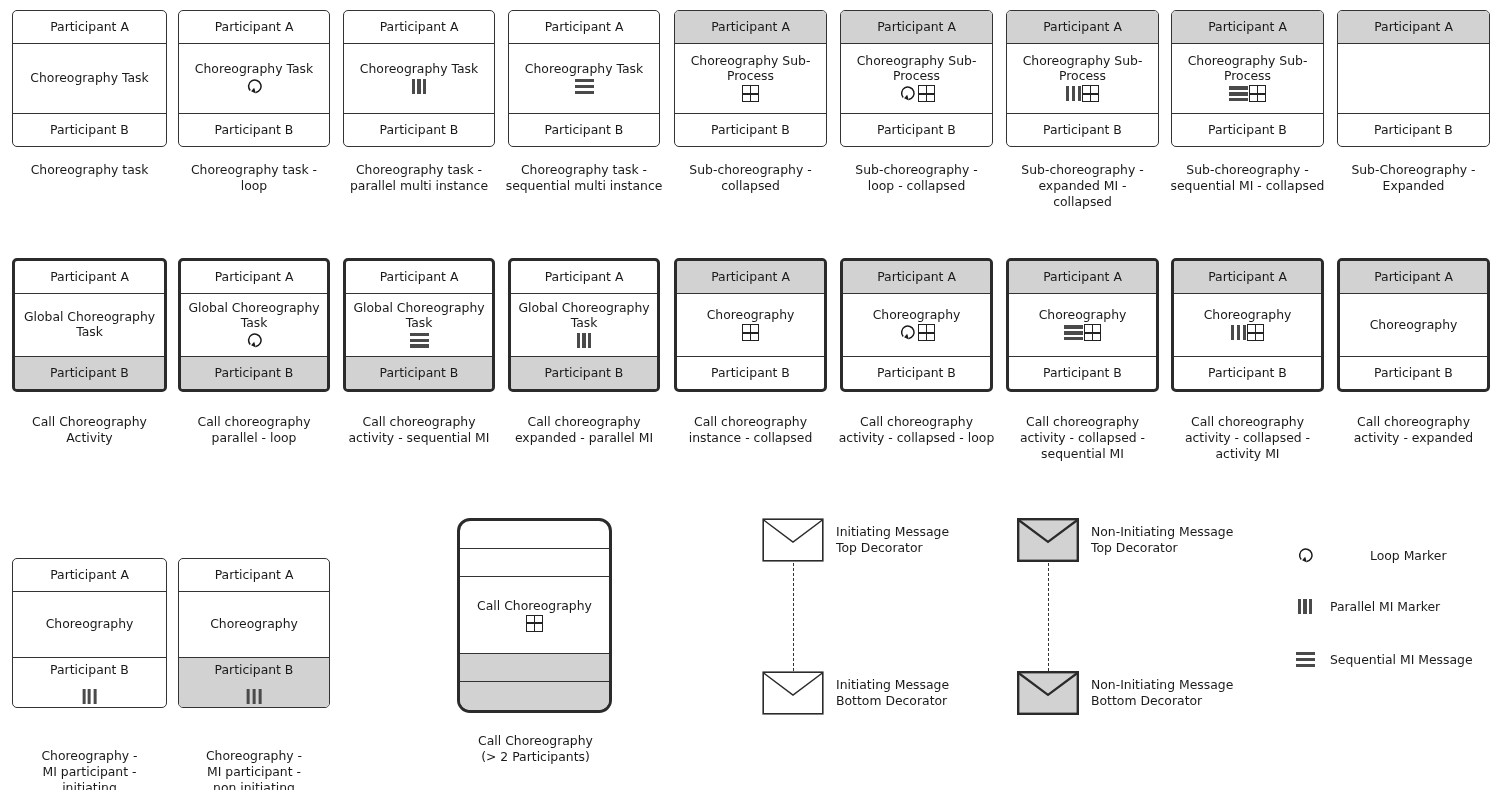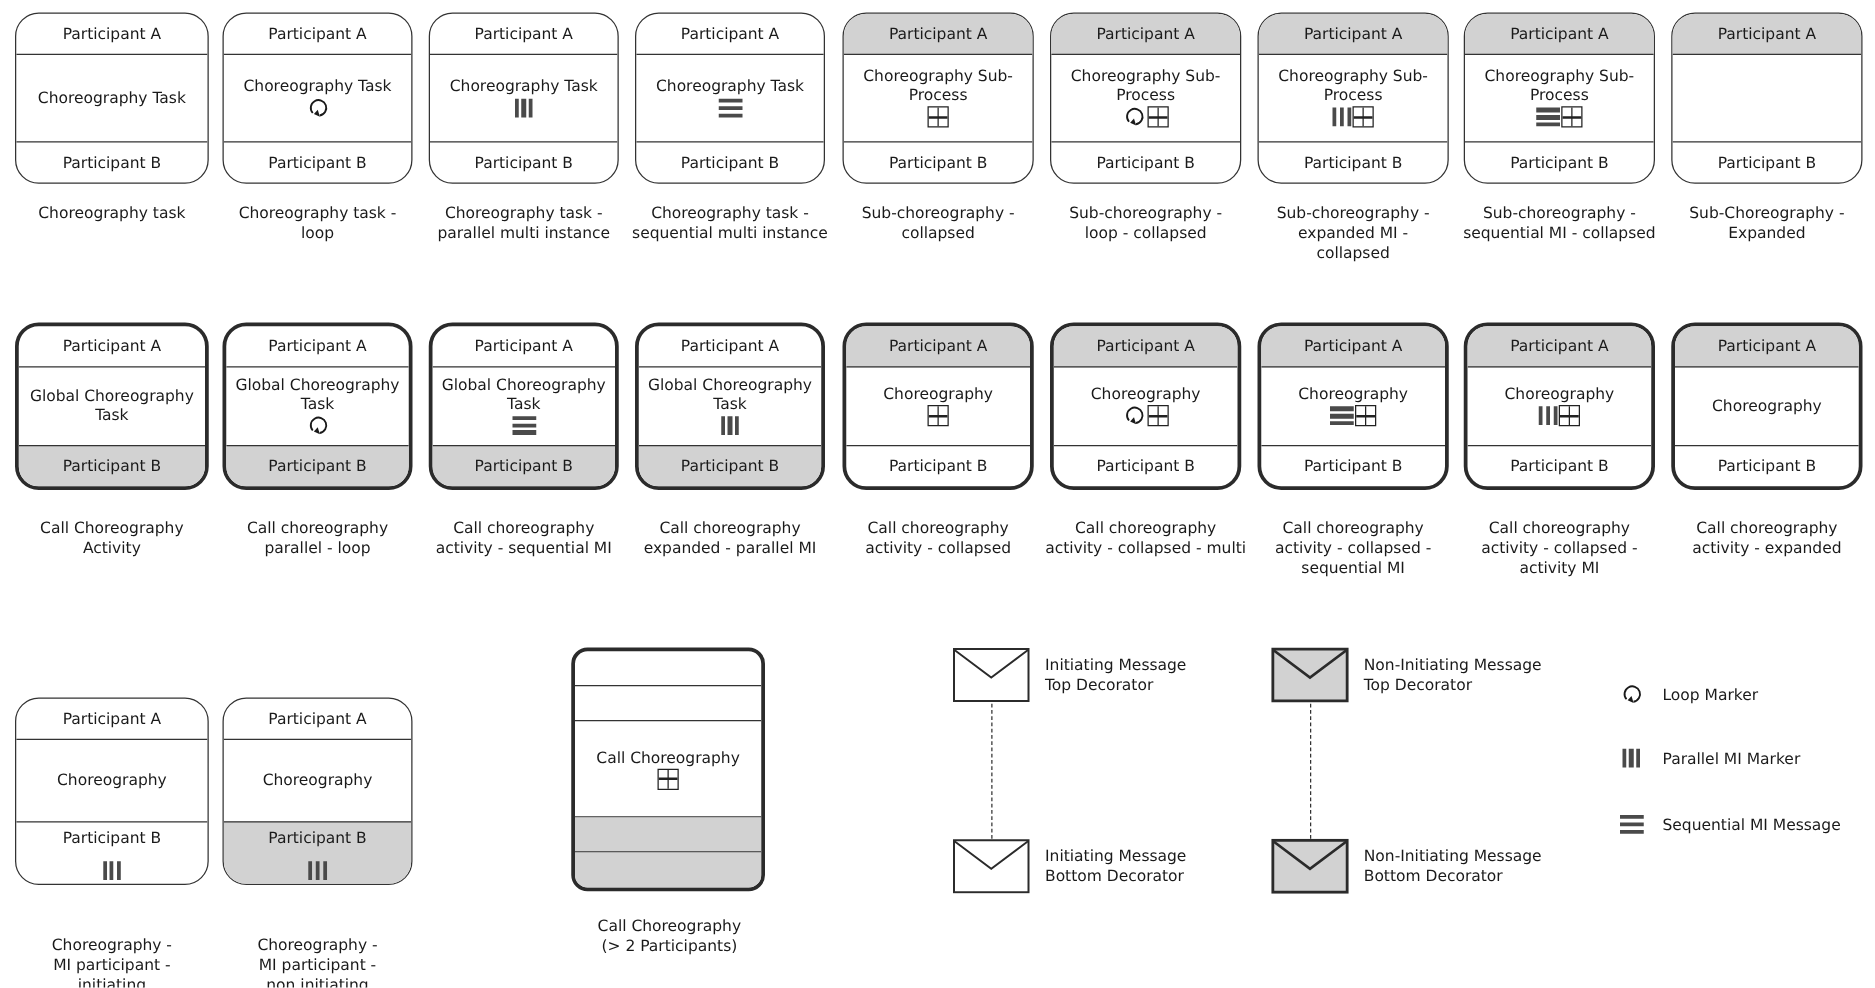--- a/index.html
+++ b/index.html
@@ -11,21 +11,21 @@
     position:relative;
     overflow:hidden;
   }
   .canvas{position:relative;width:1500px;height:790px;}
 
   
   .cho{
     position:absolute;
     box-sizing:border-box;
     border:1.6px solid #333;
-    border-radius:19px;
+    border-radius:5px;
     background:#fff;
     display:flex;
     flex-direction:column;
     overflow:hidden;
   }
   .cho.thick{border-width:3.4px;border-color:#2b2b2b;}
   .band{
     box-sizing:border-box;
     display:flex;align-items:center;justify-content:center;
     font-size:12.4px;
@@ -345,40 +345,40 @@
       <div class="body">
         <span class="txt">Choreography</span>
         <div class="mrow">
           <span class="m-sub"></span>
         </div>
       </div>
       <div class="band bot" style="height: 33px;">
         <span>Participant B</span>
       </div>
     </div>
-    <div class="cap" style="left: 664px; top: 414px; width: 173px;"><span>Call choreography</span><br><span>activity - collapsed</span></div>
+    <div class="cap" style="left: 664px; top: 414px; width: 173px;"><span>Call choreography</span><br><span>instance - collapsed</span></div>
     <div class="cho thick" style="left: 840px; top: 258px; width: 153px; height: 134px;">
       <div class="band top gray" style="height: 33px;">
         <span>Participant A</span>
       </div>
       <div class="body">
         <span class="txt">Choreography</span>
         <div class="mrow">
           <span class="m-loop"><svg viewBox="0 0 20 18" width="20" height="18">
               <path d="M5.2,12.4 A6.2,6.2 0 1 1 10.8,14.4" fill="none" stroke="#1a1a1a" stroke-width="1.5"></path>
               <path d="M9.2,9.8 L10.9,15.4 L6.1,13.2 Z" fill="#1a1a1a"></path>
             </svg></span>
           <span class="m-sub"></span>
         </div>
       </div>
       <div class="band bot" style="height: 33px;">
         <span>Participant B</span>
       </div>
     </div>
-    <div class="cap" style="left: 830px; top: 414px; width: 173px;"><span>Call choreography</span><br><span>activity - collapsed - multi</span></div>
+    <div class="cap" style="left: 830px; top: 414px; width: 173px;"><span>Call choreography</span><br><span>activity - collapsed - loop</span></div>
     <div class="cho thick" style="left: 1006px; top: 258px; width: 153px; height: 134px;">
       <div class="band top gray" style="height: 33px;">
         <span>Participant A</span>
       </div>
       <div class="body">
         <span class="txt">Choreography</span>
         <div class="mrow">
           <span class="m-seq">
             <i></i>
             <i></i>
@@ -504,21 +504,21 @@
     <div class="dashar" style="left: 1043px; top: 668px;"><svg width="11" height="9" viewBox="0 0 11 9">
         <path d="M0.6,0 L5.6,8.4 L10.6,0" fill="none" stroke="#333" stroke-width="1.5"></path>
       </svg></div>
     <div class="env" style="left: 1017px; top: 671px;">
       <svg width="62" height="44" viewBox="0 0 62 44">
         <rect x="1.2" y="1.2" width="59.6" height="41.6" fill="#d2d2d2" stroke="#2b2b2b" stroke-width="2.4"></rect>
         <path d="M1.6,2 L31,24 L60.4,2" fill="none" stroke="#2b2b2b" stroke-width="2.2"></path>
       </svg>
     </div>
     <div class="envlbl" style="left: 1091px; top: 677px;"><span>Non-Initiating Message</span><br><span>Bottom Decorator</span></div>
-    <div class="leg" style="left: 1288px; top: 547px;">
+    <div class="leg" style="left: 1288px; top: 547px; gap: 40px;">
       <div class="gl">
         <span class="m-loop"><svg viewBox="0 0 20 18" width="20" height="18">
             <path d="M5.2,12.4 A6.2,6.2 0 1 1 10.8,14.4" fill="none" stroke="#1a1a1a" stroke-width="1.5"></path>
             <path d="M9.2,9.8 L10.9,15.4 L6.1,13.2 Z" fill="#1a1a1a"></path>
           </svg></span>
       </div>
       <div class="lt">Loop Marker</div>
     </div>
     <div class="leg" style="left: 1288px; top: 599px;">
       <div class="gl">

